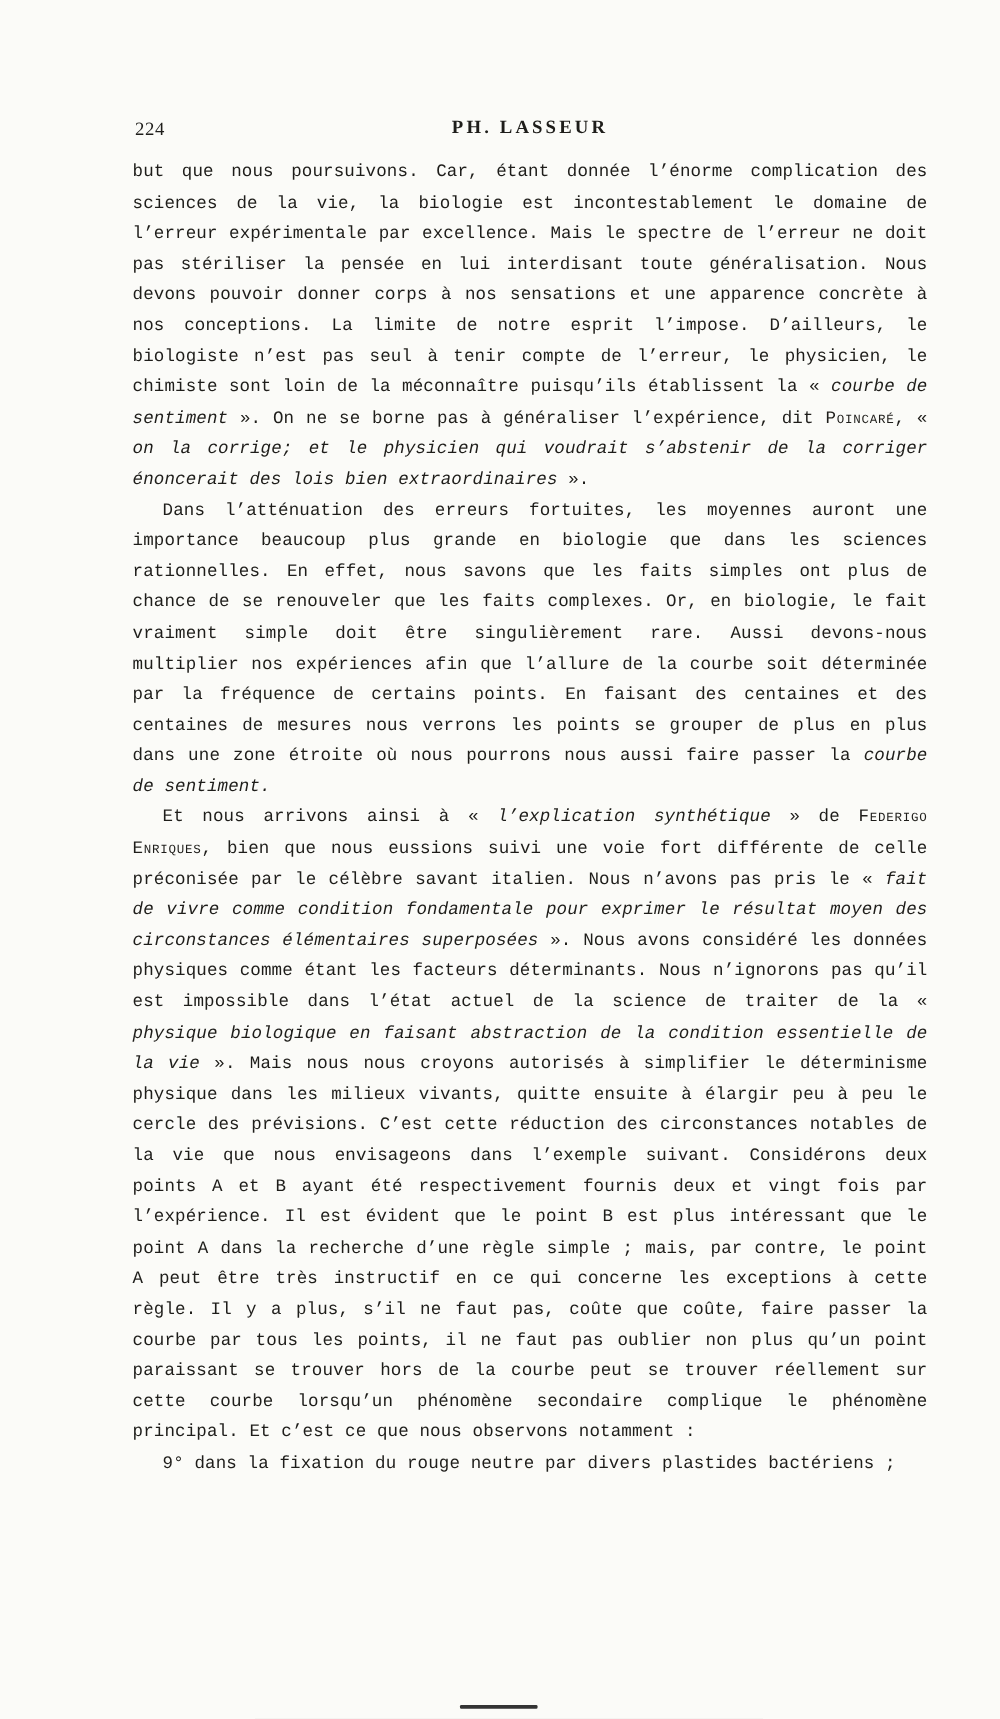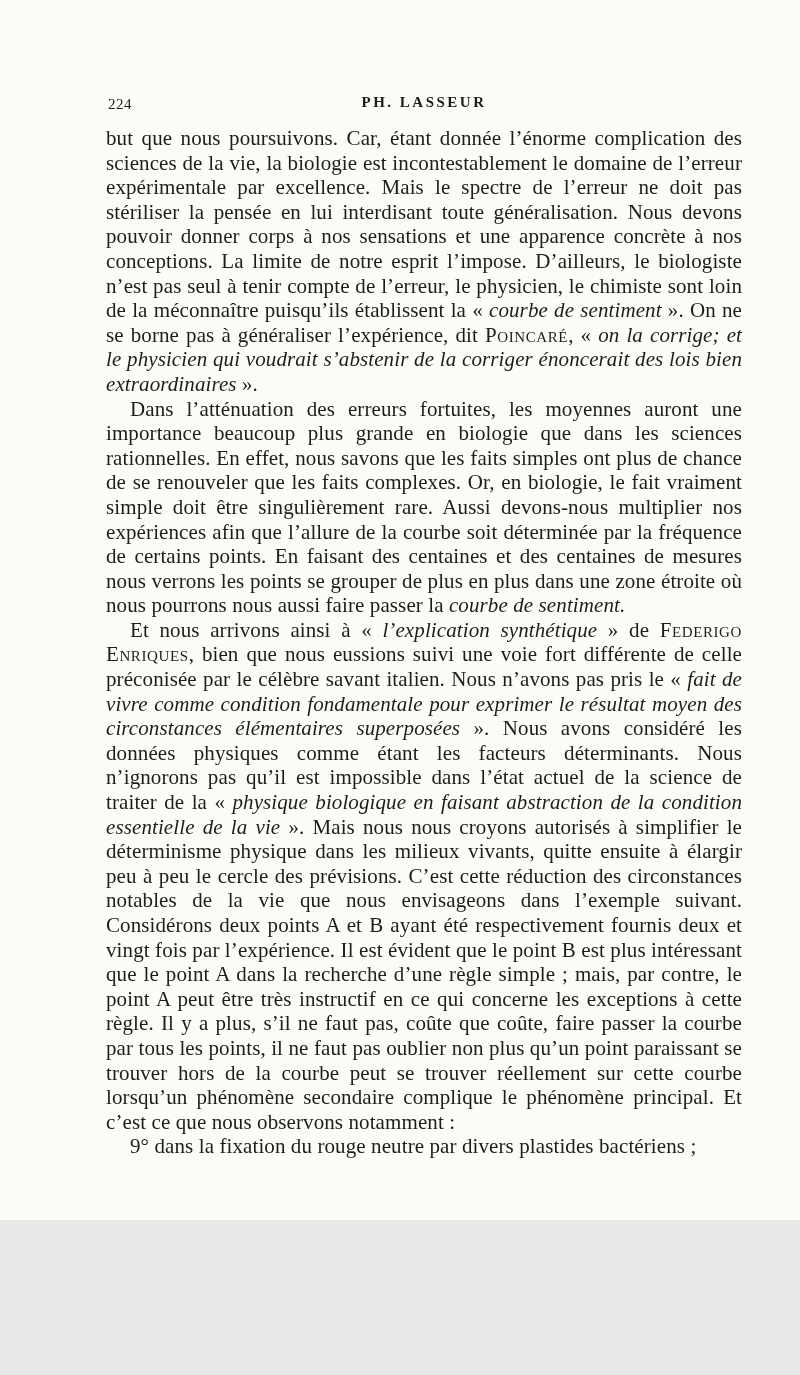--- a/index.html
+++ b/index.html
@@ -3,21 +3,21 @@
 <meta charset="utf-8">
 <style>
   html, body {
     margin: 0;
     padding: 0;
     background: #e9e9e7;
   }
   .page {
     position: relative;
     width: 800px;
-    height: 1220px;
+    height: 1375px;
     margin: 0 auto;
     background: #fbfbf8;
     box-sizing: border-box;
     padding: 94px 58px 0 106px;
     color: #1e1d1a;
     font-family: "Liberation Serif", "DejaVu Serif", serif;
     overflow: hidden;
   }
   .text-block {
     width: 636px;
@@ -35,24 +35,25 @@
     letter-spacing: 0.5px;
   }
   .running-head {
     display: block;
     text-align: center;
     font-weight: bold;
     font-size: 15px;
     letter-spacing: 2.5px;
   }
   .body-text {
-    font-size: 21px;
+    font-size: 14px;
     line-height: 24.6px;
     text-align: justify;
     letter-spacing: 0.1px;
+    font-family: Liberation Mono, monospace;
   }
   .para {
     margin: 0;
   }
   .para.indent {
     text-indent: 24px;
   }
   .seg-normal {
     font-style: normal;
   }

